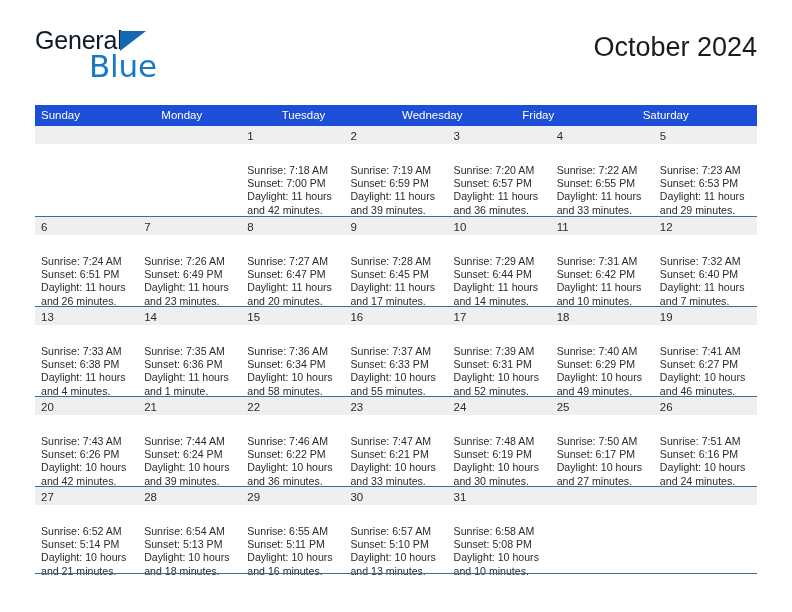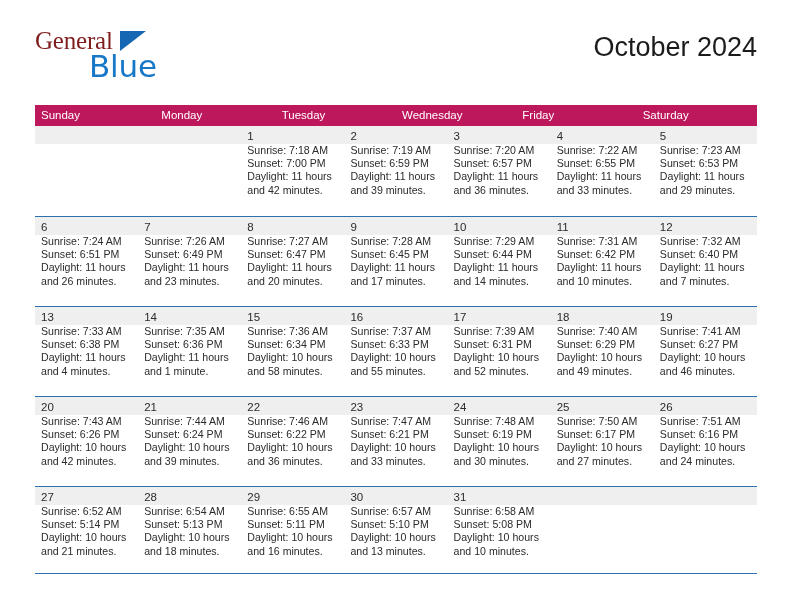--- a/index.html
+++ b/index.html
@@ -35,22 +35,22 @@
     top: 0;
     width: 240px;
     height: 56px;
   }
   .logo-general {
     position: absolute;
     left: 0;
     top: 0;
     font-size: 25px;
     letter-spacing: -0.2px;
-    color: #7f1d1d;
-    font-family: Liberation Serif, serif;
+    color: #0f172a;
+    font-family: Liberation Sans, sans-serif;
     line-height: 1;
   }
   .logo-triangle {
     position: absolute;
     left: 85px;
     top: 3px;
     width: 0;
     height: 0;
     border-left: 26px solid #1567b3;
     border-bottom: 20px solid transparent;
@@ -87,21 +87,21 @@
 
   
   .calendar {
     position: absolute;
     left: 35px;
     top: 105px;
     width: 722px;
   }
   .dow-row {
     display: flex;
-    background: #be185d;
+    background: #1d4ed8;
     height: 21px;
   }
   .dow {
     flex: 1 1 0;
     color: #ffffff;
     font-size: 11.5px;
     line-height: 21px;
     padding-left: 6px;
     box-sizing: border-box;
     white-space: nowrap;
@@ -127,21 +127,21 @@
     height: 18px;
     padding: 0 0 0 6px;
     box-sizing: border-box;
   }
   .day-num {
     font-size: 11.5px;
     color: #2b2b2b;
     line-height: 18px;
   }
   .day-info {
-    padding: 0 5px 0 6px;
+    padding: 20px 5px 0 6px;
     font-size: 10.6px;
     line-height: 13.2px;
     color: #2b2b2b;
   }
   .day-info div {
     white-space: nowrap;
   }
   .bottom-rule {
     position: absolute;
     left: 35px;

